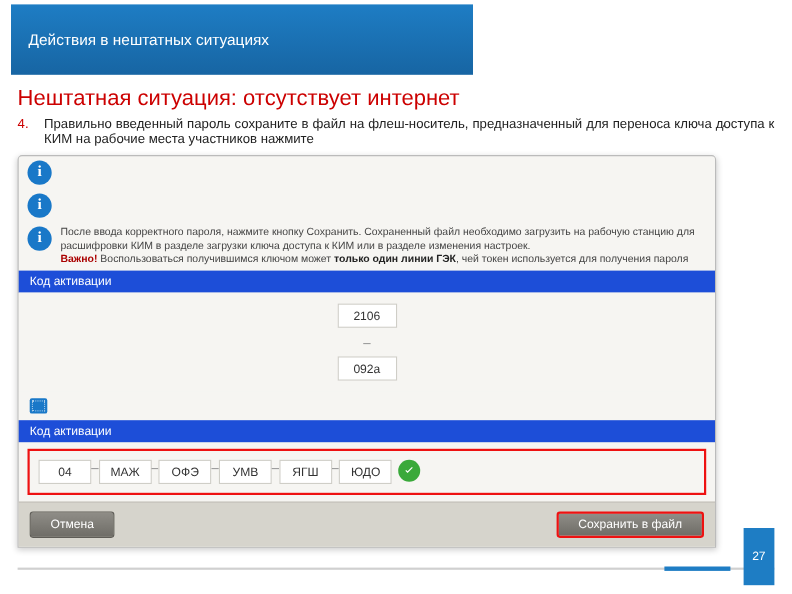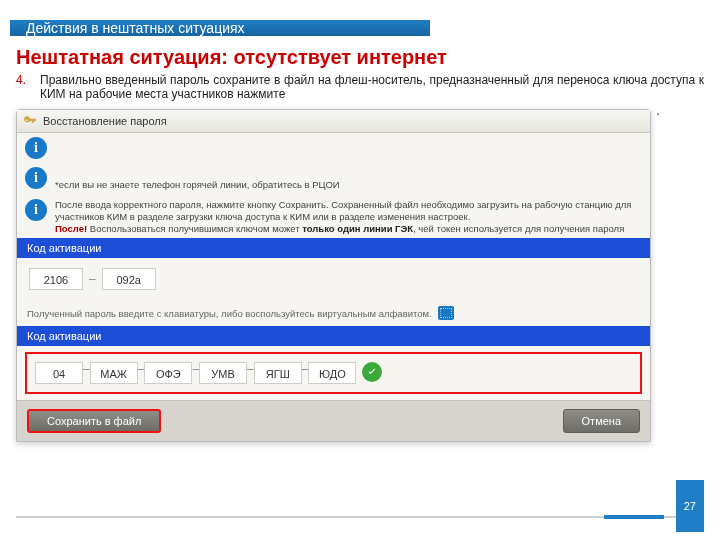--- a/index.html
+++ b/index.html
@@ -1,30 +1,30 @@
 <!DOCTYPE html>
 <html><head>
 <meta charset="utf-8">
 <style>
   * { box-sizing: border-box; margin: 0; padding: 0; }
   body { width: 720px; height: 540px; font-family: Arial, sans-serif; background: #fff; position: relative; overflow: hidden; }
-  .header-band { background: linear-gradient(#1e7dc4, #1765a3); color: #fff; padding: 0 16px; font-size: 14px; width: 420px; margin: 20px 0 0 10px; }
-  .title { color: #c00; font-size: 20px; font-weight: bold; margin: 10px 16px 4px; }
+  .header-band { background: linear-gradient(#1e7dc4, #1765a3); color: #fff; padding: 24px 16px; font-size: 14px; width: 420px; margin: 4px 0 0 10px; }
+  .title { color: #c00; font-size: 20px; font-weight: normal; margin: 10px 16px 4px; }
   .instruction { display: flex; margin: 0 16px 8px; font-size: 12px; color: #222; text-align: justify; }
   .instruction .num { color: #c00; min-width: 24px; }
   .window { margin: 0 16px; border: 1px solid #bbb; box-shadow: 0 2px 6px rgba(0,0,0,0.2); background: #f6f5f2; width: 635px; border-radius: 4px 4px 0 0; }
   .titlebar { background: linear-gradient(#f7f7f3, #e6e5de); border-bottom: 1px solid #c8c6bd; padding: 4px 6px; font-size: 11px; color: #333; display: flex; align-items: center; gap: 6px; }
   .titlebar .key-icon { width: 14px; height: 14px; display: inline-flex; align-items: center; justify-content: center; }
   .info-row { display: flex; gap: 8px; padding: 4px 8px; align-items: flex-start; }
   .info-icon { width: 22px; height: 22px; min-width:22px; border-radius: 50%; background: #1978c8; color: #fff; font-weight: bold; font-size: 14px; display: flex; align-items: center; justify-content: center; font-family: Georgia, serif; }
   .info-text { font-size: 9.5px; color: #444; line-height: 1.25; }
   .info-text b { color: #222; }
   .info-text strong { color: #a00; font-weight: bold; }
   .section-label { background: #1d4ed8; color: #fff; font-size: 11px; padding: 4px 10px; }
-  .code-row { background: #f6f5f2; padding: 10px 12px; display: flex; align-items: center; gap: 6px; }
+  .code-row { background: #f6f5f2; padding: 10px 12px; display: flex; align-items: center; gap: 6px; flex-direction: column; }
   .code-box { background: #fff; border: 1px solid #cfcec7; width: 54px; height: 22px; font-size: 11px; text-align: center; line-height: 22px; color: #333; }
   .dash { color: #888; font-size: 12px; }
   .hint-row { background: #f6f5f2; padding: 6px 10px; font-size: 9.5px; color: #666; display:flex; align-items:center; gap:6px;}
   .kbd-icon { width:16px; height:14px; background:#1978c8; border-radius:2px; position:relative; }
   .kbd-icon::after { content:""; position:absolute; inset:2px; border:1px dotted rgba(255,255,255,0.6); }
   .red-frame { border: 2px solid #e11; margin: 6px 8px 6px; padding: 8px 8px; display: flex; align-items: flex-start; gap: 0; background:#f6f5f2;}
   .red-frame .code-box { width: 48px; }
   .check { width: 20px; height: 20px; border-radius: 50%; background: #3aa93a; display: flex; align-items: center; justify-content: center; margin-left: 6px;}
   .check svg { width: 12px; height: 12px; }
   .button-bar { background: #d6d4cc; padding: 8px 10px; display: flex; justify-content: space-between; border-top: 1px solid #c3c1b9; }
@@ -41,56 +41,46 @@
 
 <div class="header-band">Действия в нештатных ситуациях</div>
 <div class="title">Нештатная ситуация: отсутствует интернет</div>
 <div class="instruction">
   <div class="num">4.</div>
   <div>Правильно введенный пароль сохраните в файл на флеш-носитель, предназначенный для переноса ключа доступа к КИМ на рабочие места участников нажмите</div>
 </div>
 <div class="dot">.</div>
 
 <div class="window">
-  <div class="titlebar">
-    <span class="key-icon">
-      <svg viewBox="0 0 24 24">
-          <path fill="#d4a53a" d="M7 14a5 5 0 1 1 4.9-6H22v4h-3v3h-4v-3h-3.1A5 5 0 0 1 7 14zm-1-5a1.5 1.5 0 1 0 0 3 1.5 1.5 0 0 0 0-3z"></path>
-        </svg>
-    </span>
-    <span>Восстановление пароля</span>
-  </div>
 
   <div class="info-row">
     <div class="info-icon">i</div>
   </div>
   <div class="info-row">
     <div class="info-icon">i</div>
     <div class="info-text">
       <br>
-      <span>*если вы не знаете телефон горячей линии, обратитесь в РЦОИ</span>
     </div>
   </div>
   <div class="info-row">
     <div class="info-icon">i</div>
     <div class="info-text">
-      <span>После ввода корректного пароля, нажмите кнопку Сохранить. Сохраненный файл необходимо загрузить на рабочую станцию для участников КИМ в разделе загрузки ключа доступа к КИМ или в разделе изменения настроек.</span><br>
-      <strong>После!</strong><span> Воспользоваться получившимся ключом может </span><b>только один линии ГЭК</b><span>, чей токен используется для получения пароля</span>
+      <span>После ввода корректного пароля, нажмите кнопку Сохранить. Сохраненный файл необходимо загрузить на рабочую станцию для расшифровки КИМ в разделе загрузки ключа доступа к КИМ или в разделе изменения настроек.</span><br>
+      <strong>Важно!</strong><span> Воспользоваться получившимся ключом может </span><b>только один линии ГЭК</b><span>, чей токен используется для получения пароля</span>
     </div>
   </div>
 
   <div class="section-label">Код активации</div>
   <div class="code-row">
     <div class="code-box">2106</div>
     <span class="dash">–</span>
     <div class="code-box">092a</div>
   </div>
 
   <div class="hint-row">
-    <span>Полученный пароль введите с клавиатуры, либо воспользуйтесь виртуальным алфавитом.</span>
     <span class="kbd-icon"></span>
   </div>
 
   <div class="section-label">Код активации</div>
   <div class="red-frame">
     <div class="code-box">04</div>
       <span class="dash">–</span>
     <div class="code-box">МАЖ</div>
       <span class="dash">–</span>
     <div class="code-box">ОФЭ</div>
@@ -101,21 +91,21 @@
       <span class="dash">–</span>
     <div class="code-box">ЮДО</div>
     <div class="check">
       <svg viewBox="0 0 24 24">
           <path fill="#fff" d="M9 16l-4-4 1.5-1.5L9 13l8-8L18.5 6.5z"></path>
         </svg>
     </div>
   </div>
 
   <div class="button-bar">
+    <button class="btn">Отмена</button>
     <button class="btn save">Сохранить в файл</button>
-    <button class="btn">Отмена</button>
   </div>
 </div>
 
 <div class="footer">
   <div class="footer-line"></div>
   <div class="page-num">27</div>
 </div>
 
 </body></html>

